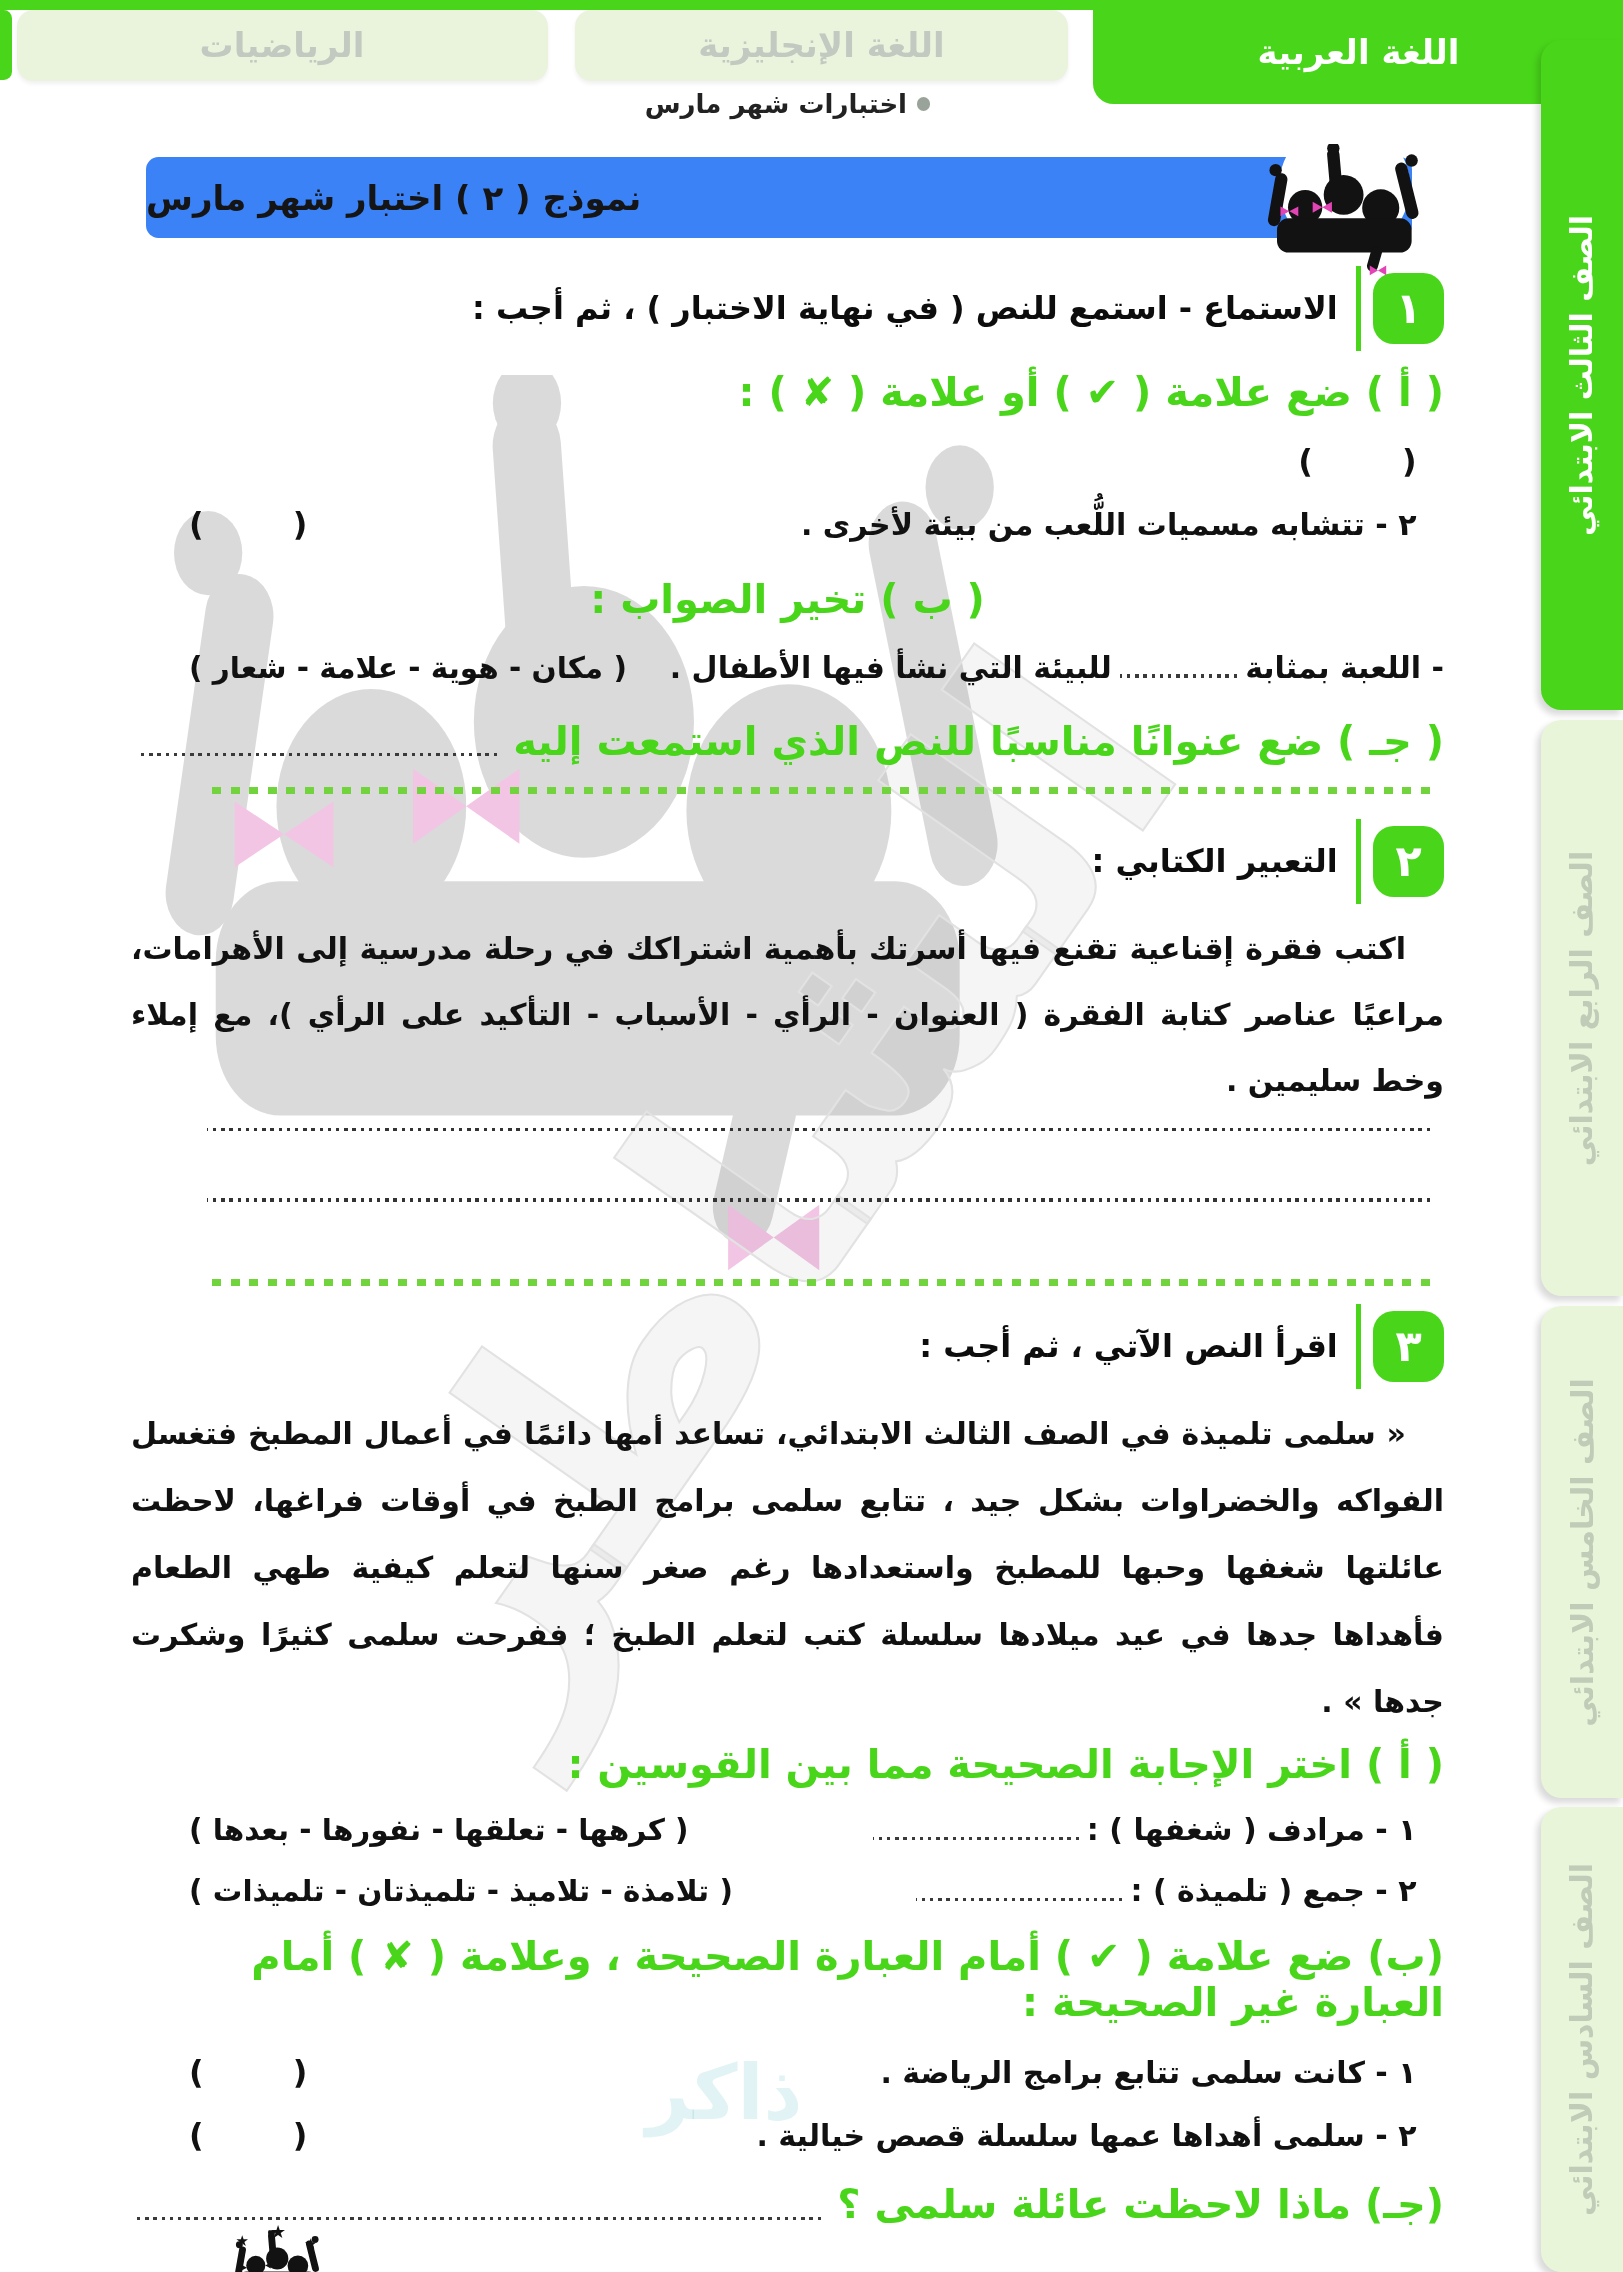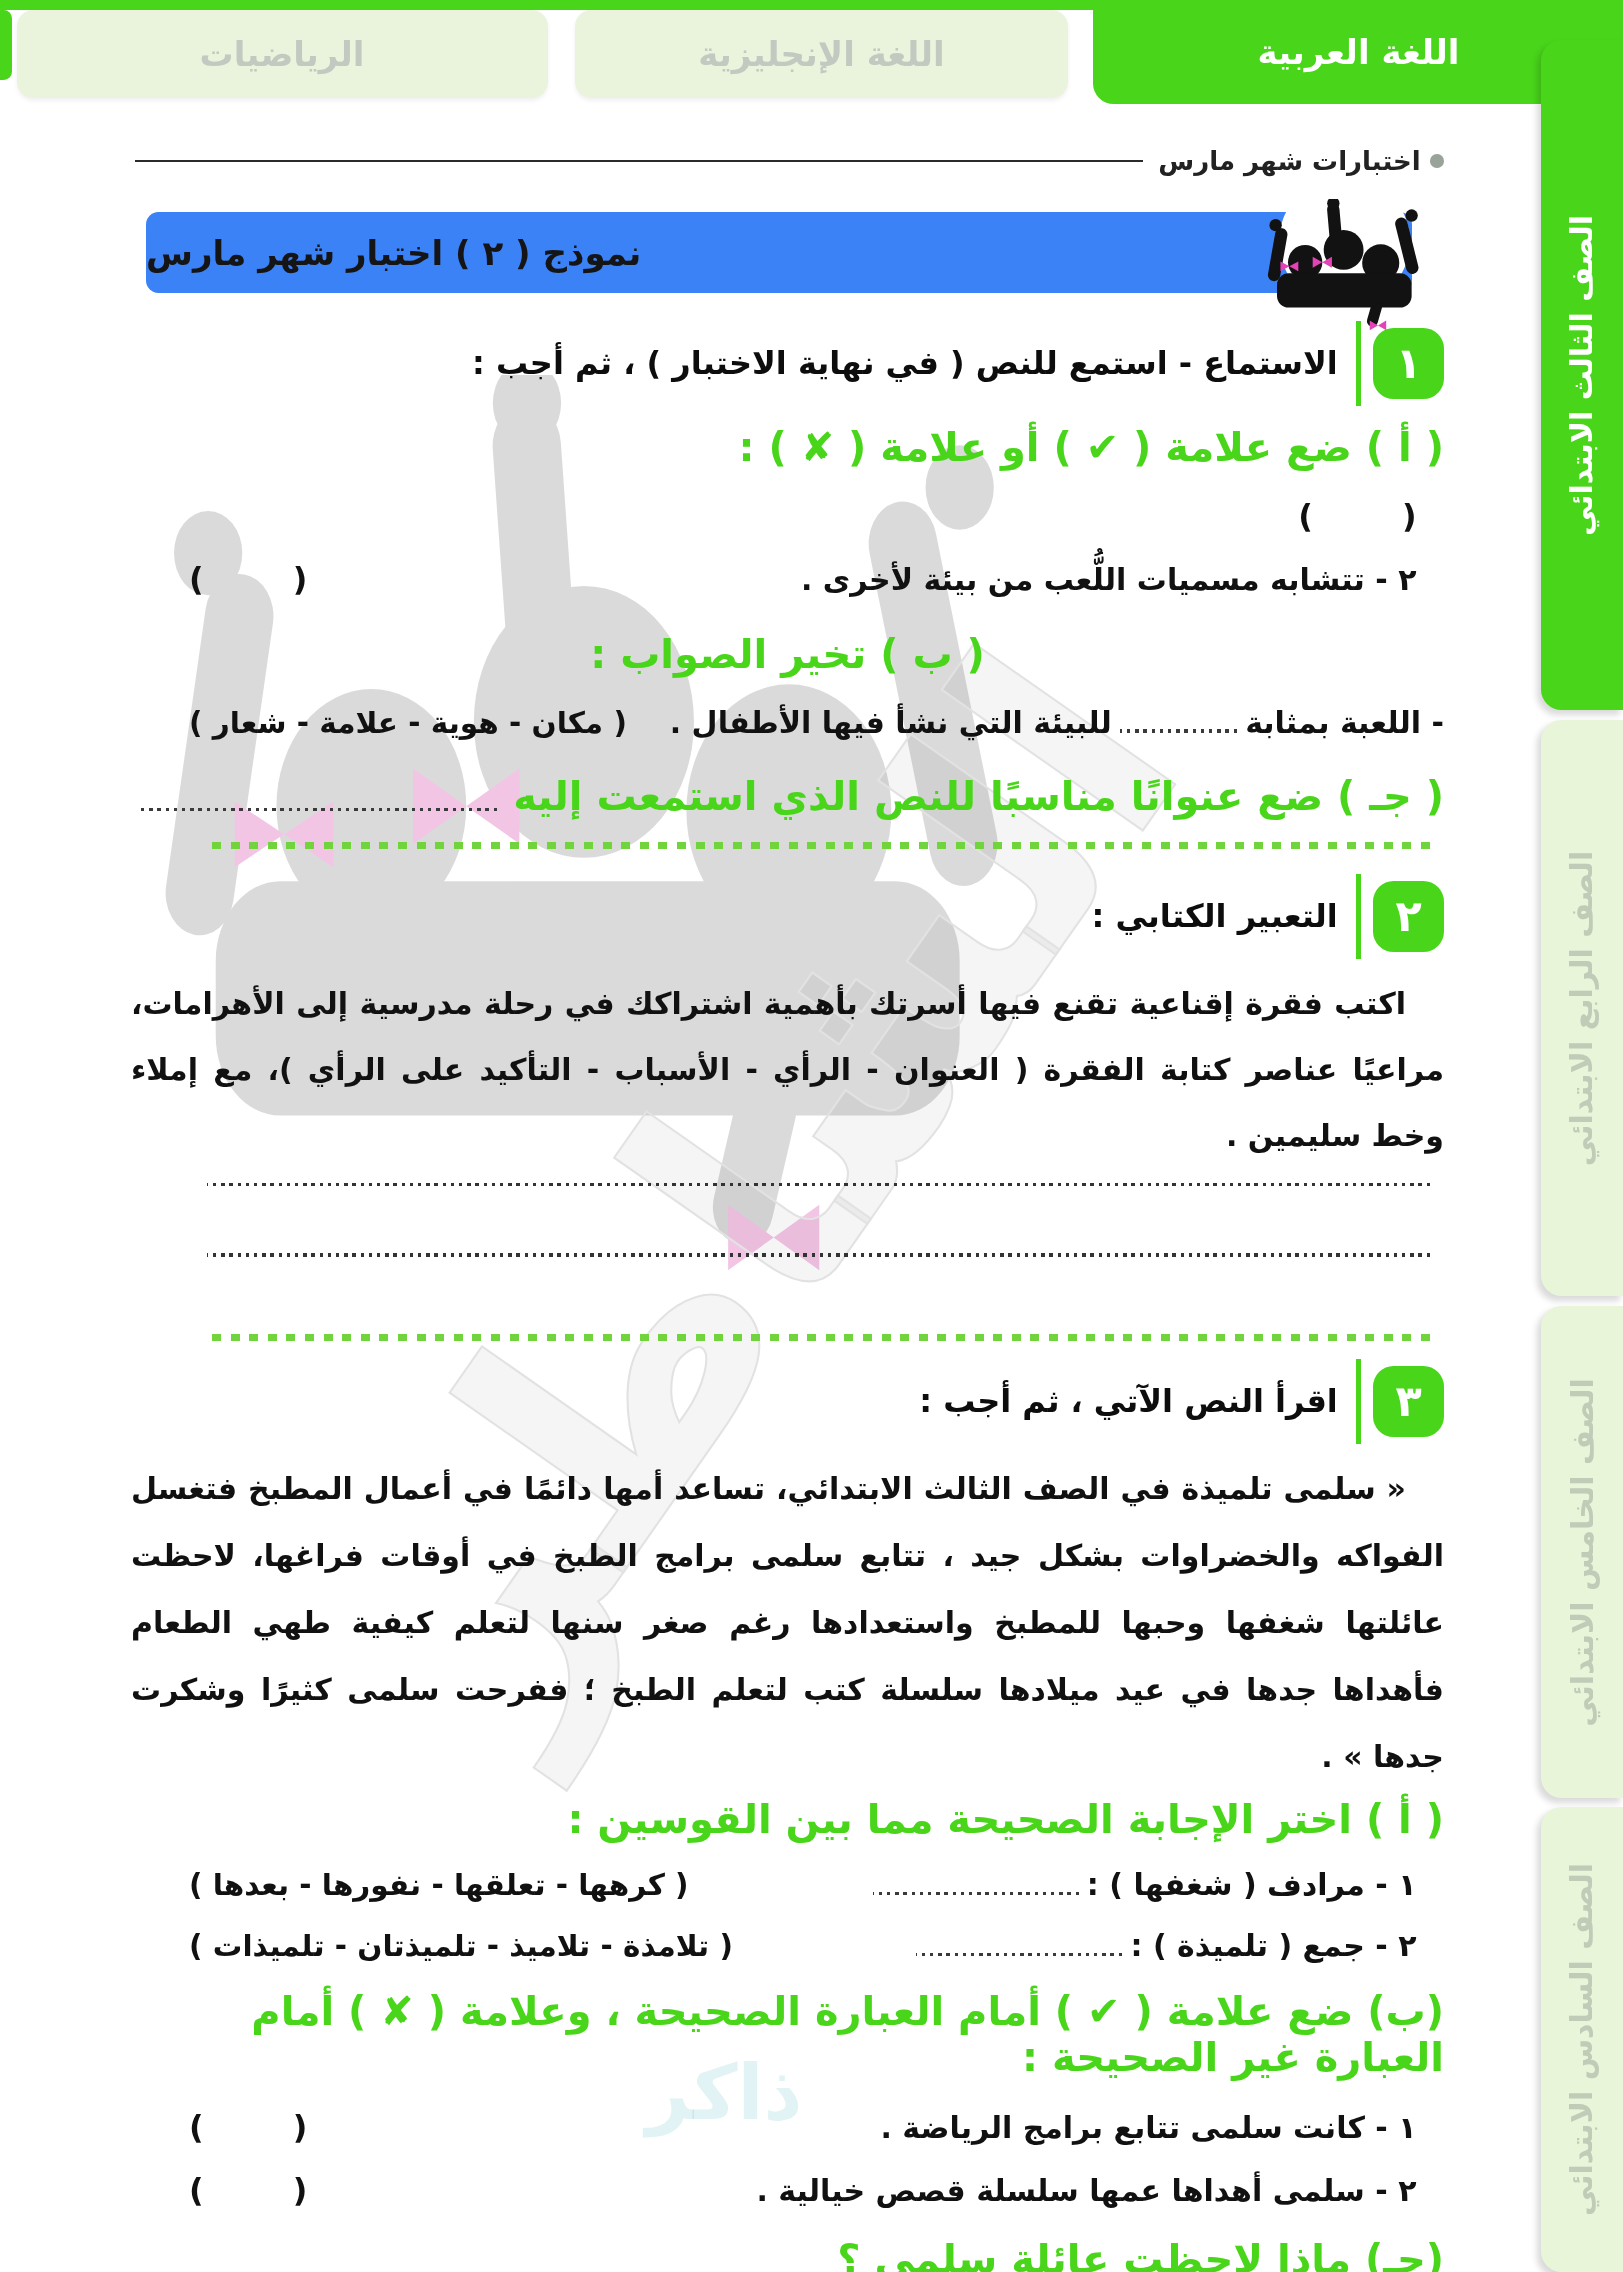--- a/index.html
+++ b/index.html
@@ -5,21 +5,21 @@
   html,body{margin:0;padding:0;background:#ffffff;}
   body{font-family:"DejaVu Sans", sans-serif;}
   *{box-sizing:border-box;}
   .page{position:relative;width:1623px;height:2273px;background:#fff;overflow:hidden;}
 
   
   .top-strip{position:absolute;top:0;left:0;width:100%;height:9.6px;background:#49d61a;}
   .left-sliver{position:absolute;top:9.6px;left:0;width:12.4px;height:70px;background:#49d61a;border-radius:0 8.2px 8.2px 0;}
   .top-tab{position:absolute;display:flex;align-items:center;justify-content:center;
            font-weight:700;font-size:34px;cursor:pointer;}
-  .top-tab.inactive{top:9.6px;height:88px;background:#eaf4dd;color:#c2c9c0;border-radius:16.5px;
+  .top-tab.inactive{top:9.6px;height:71px;background:#eaf4dd;color:#c2c9c0;border-radius:16.5px;
            box-shadow:0 2.7px 4.1px rgba(0,0,0,.06);}
   .top-tab.active{top:0;height:104px;background:#49d61a;color:#fff;border-radius:0 0 0 20.6px;}
   .t-math{left:16.5px;width:531px;}
   .t-eng{left:575px;width:493px;}
   .t-ar{left:1093px;width:531px;}
 
   
   .side-tab{position:absolute;right:0;width:82px;display:flex;align-items:center;justify-content:center;
             cursor:pointer;border-radius:20.6px 0 0 20.6px;box-shadow:-3.4px 4.1px 6.9px rgba(0,0,0,.15);}
   .side-tab span{transform:rotate(-90deg);white-space:nowrap;font-weight:700;font-size:30px;}
@@ -33,21 +33,21 @@
   
   .wm{position:absolute;z-index:0;pointer-events:none;}
   .wm-kids{top:375px;left:155px;width:873px;height:914px;color:#d7d7d7;--bow:#f2bfe2;opacity:.9;}
   .wm-script{top:996px;left:165px;font-size:323px;font-weight:700;color:rgba(0,0,0,0.04);
              -webkit-text-stroke:2.1px #e2e2e2;transform:rotate(-55deg);transform-origin:center;}
   .wm-ezaker{top:2048px;left:646px;font-size:76px;font-weight:700;color:rgba(40,170,175,0.14);}
 
   
   .content{position:absolute;z-index:1;top:89px;left:131px;width:1313px;color:#111;}
 
-  .crumb-row{display:flex;align-items:center;margin-top:55px;height:34px;}
+  .crumb-row{display:flex;align-items:center;height:34px;flex-direction:column;}
   .crumb{display:flex;align-items:center;gap:9.6px;font-weight:700;font-size:26px;color:#222;}
   .crumb-dot{width:13.7px;height:13.7px;border-radius:50%;background:#9aa39a;}
   .crumb-rule{flex:1;border-top:2.7px solid #2b2b2b;margin-left:4.1px;margin-right:15px;}
 
   .banner{position:relative;margin-top:34px;margin-left:15px;margin-right:32px;height:81px;background:#3b82f6;
           border-radius:12.4px;display:flex;align-items:center;justify-content:flex-end;
           font-weight:700;font-size:34px;color:#151515;}
   .banner-logo{position:absolute;left:auto;right:-19px;top:-40px;width:172px;height:180px;}
   .logo-circle{position:absolute;right:20.6px;top:4.1px;width:131px;height:131px;border-radius:50%;background:#fff;}
   .banner-logo svg{position:absolute;right:6.9px;top:23.4px;width:158px;height:142px;color:#121212;--bow:#e243b5;}

